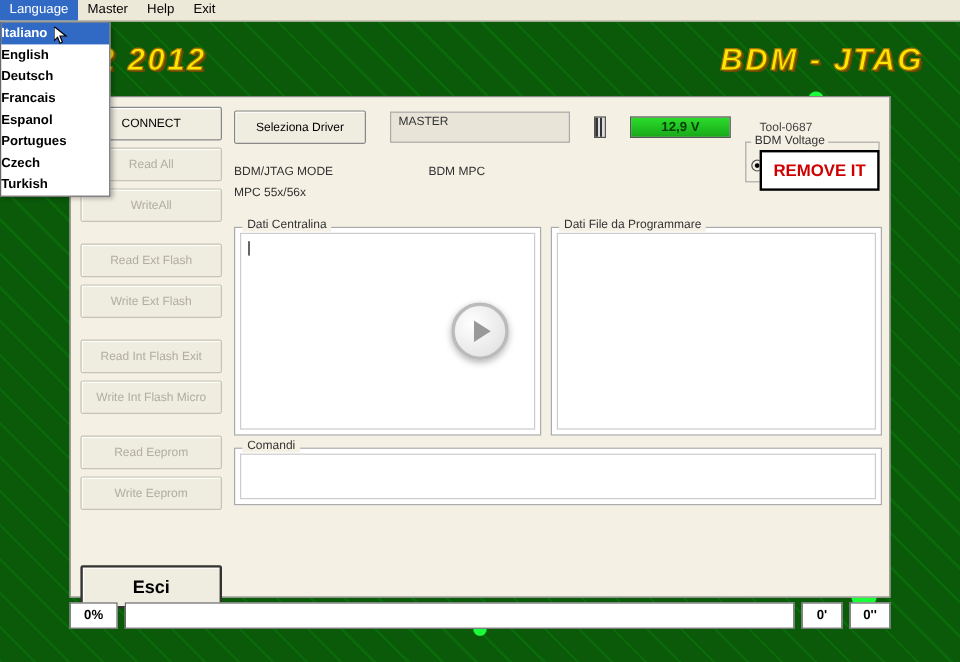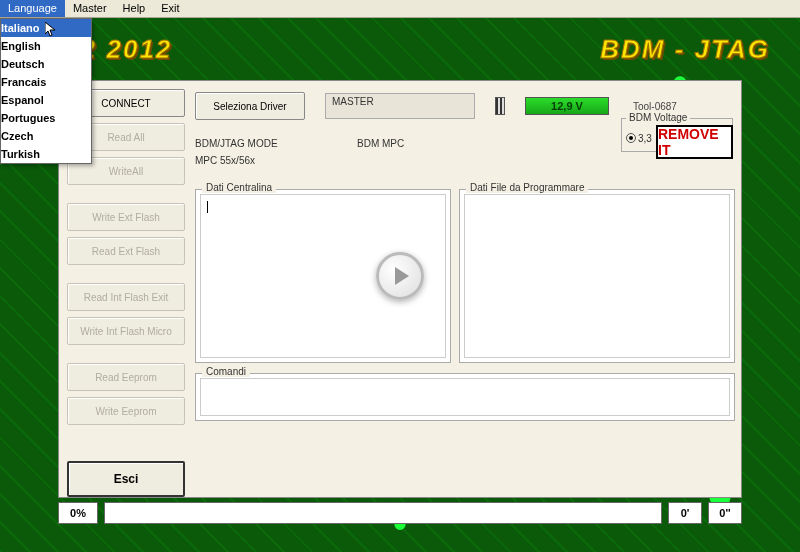--- a/index.html
+++ b/index.html
@@ -67,21 +67,21 @@
 
 
 .colL { position: absolute; top: 8px; left: 8px; width: 118px; display: flex; flex-direction: column; gap: 6px; }
 .btn {
   height: 28px; font-size: 10px; background: #efece0;
   border: 1px solid #888; border-radius: 2px; color: #000;
   display:flex; align-items:center; justify-content:center; text-align:center;
   box-shadow: inset 1px 1px 0 #fff;
 }
 .btn.disabled { color: #b0aea0; border-color: #c8c4b4; }
-.btn.esci { height: 36px; font-size: 12px; font-weight: bold; margin-top: 30px; border: 2px solid #333; }
+.btn.esci { height: 36px; font-size: 15px; font-weight: bold; margin-top: 40px; border: 2px solid #333; }
 
 
 .rowT { position: absolute; top: 8px; left: 136px; right: 8px; height: 34px; display:flex; align-items:center; gap:20px; }
 .selDrv { width: 110px; height: 28px; }
 .masterBox {
   flex: 0 0 150px; height: 26px; border:1px solid #aaa; background:#e8e4d8;
   font-size:10px; padding:2px 6px; color:#333;
 }
 .voltBar {
   width: 84px; height: 18px; background: linear-gradient(#2bdc2b,#18a818);
@@ -103,21 +103,21 @@
   margin-left:auto; width:112px; height:34px; border:1px solid #aaa;
   font-size:10px; position:relative; top:-8px; padding:8px 4px 2px;
   display:flex; gap:8px; align-items:center; background:#f4f0e4;
 }
 .voltGroup legend { position:absolute; top:-7px; left:4px; background:#f4f0e4; padding:0 3px; font-size:10px; }
 .radio { display:flex; align-items:center; gap:2px; }
 .radio .dot { width:10px;height:10px;border:1px solid #555;border-radius:50%;display:inline-flex;align-items:center;justify-content:center;}
 .radio .dot.on::after{content:"";width:4px;height:4px;background:#000;border-radius:50%;}
 
 .removeBtn {
-  position:absolute; top:44px; right:8px; width:77px; height:34px;
+  position:absolute; top:44px; right:8px; width:100px; height:34px;
   background:#fff; border:2px solid #000;
   font-size:14px; font-weight:bold; color:#d00000;
   display:flex;align-items:center;justify-content:center;
 }
 
 .mpc { position:absolute; top:74px; left:136px; font-size:10px; color:#333; }
 
 
 .fs {
   position:absolute; border:1px solid #aaa; background:#fff;
@@ -203,22 +203,22 @@
     <div class="t2">BDM - JTAG</div>
   </div>
 
   <div class="panel">
 
     <div class="colL">
       <div class="btn">CONNECT</div>
       <div class="btn disabled">Read All</div>
       <div class="btn disabled">WriteAll</div>
       <div style="height:6px"></div>
+      <div class="btn disabled">Read Ext Flash</div>
       <div class="btn disabled">Write Ext Flash</div>
-      <div class="btn disabled">Read Ext Flash</div>
       <div style="height:6px"></div>
       <div class="btn disabled">Read Int Flash Exit</div>
       <div class="btn disabled">Write Int Flash Micro</div>
       <div style="height:6px"></div>
       <div class="btn disabled">Read Eeprom</div>
       <div class="btn disabled">Write Eeprom</div>
       <div class="btn esci">Esci</div>
     </div>
 
     <div class="rowT">

